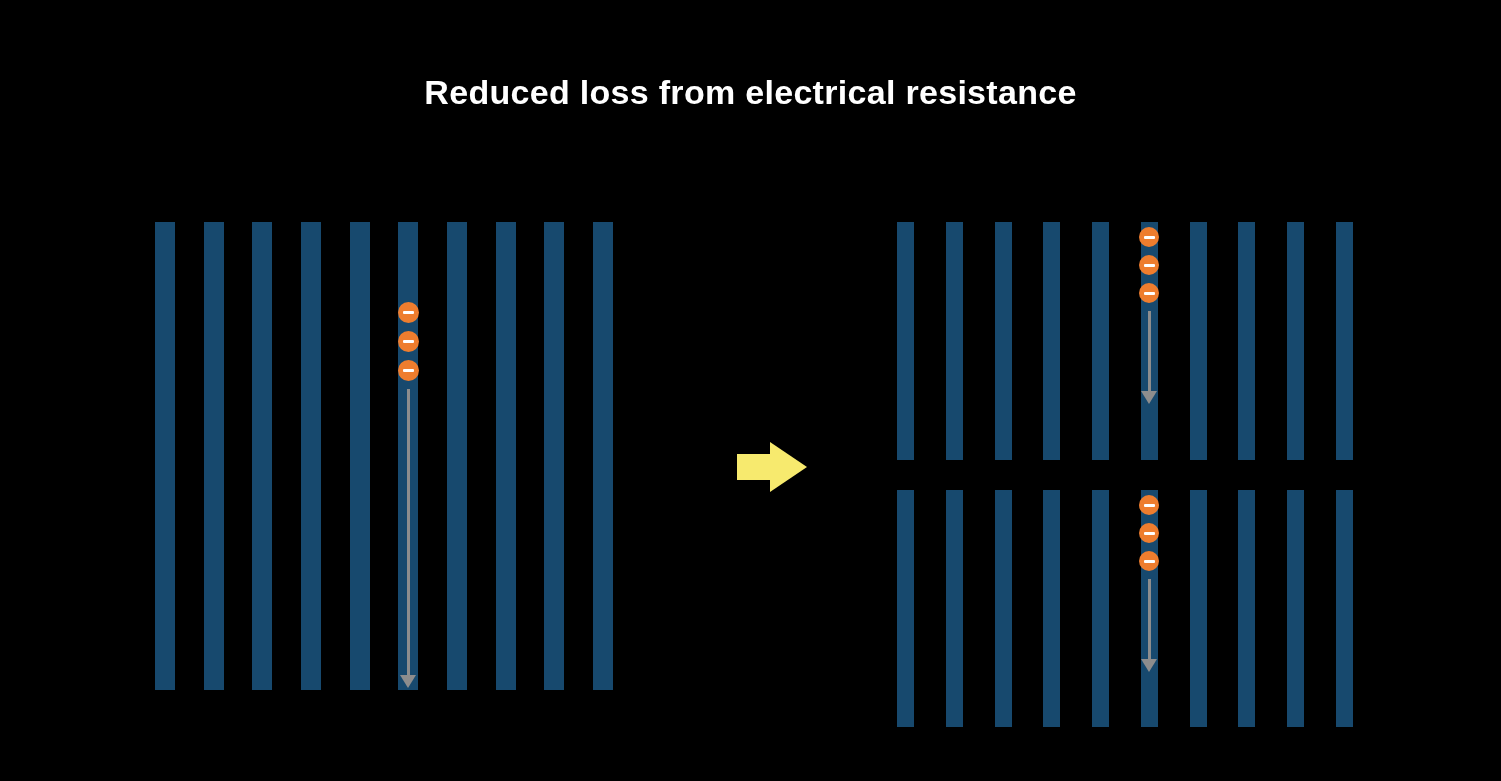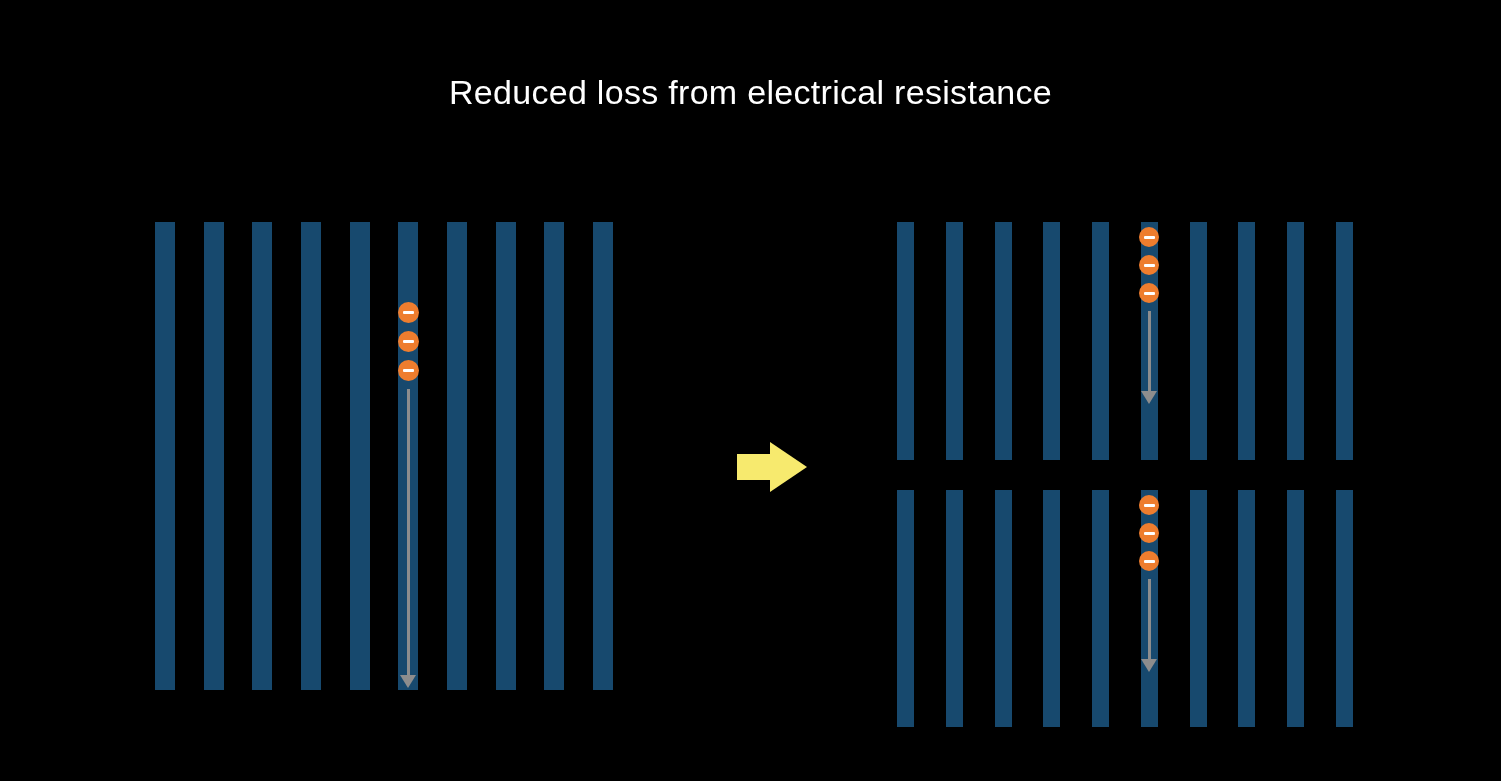--- a/index.html
+++ b/index.html
@@ -13,21 +13,21 @@
   }
   *{box-sizing:border-box;}
   html,body{margin:0;padding:0;}
   body{
     width:1501px;height:781px;position:relative;overflow:hidden;
     background:var(--background);
     font-family:"Liberation Sans","DejaVu Sans",sans-serif;
   }
   .title{
     position:absolute;top:73px;left:0;width:100%;text-align:center;
-    color:var(--title-text);font-size:34px;font-weight:400;letter-spacing:.3px;
+    color:var(--title-text);font-size:34px;font-weight:700;letter-spacing:.3px;
   }
   .panel{position:absolute;display:flex;justify-content:space-between;}
   .panel .bar{background:var(--cell-bar);height:100%;}
   #panel-left{left:155px;top:222px;width:458px;height:468px;}
   #panel-left .bar{width:20px;}
   #panel-right-top{left:897px;top:222px;width:456px;height:238px;}
   #panel-right-bottom{left:897px;top:490px;width:456px;height:237px;}
   #panel-right-top .bar,#panel-right-bottom .bar{width:17px;}
 
   .flow{position:absolute;width:22px;display:flex;flex-direction:column;align-items:center;}

